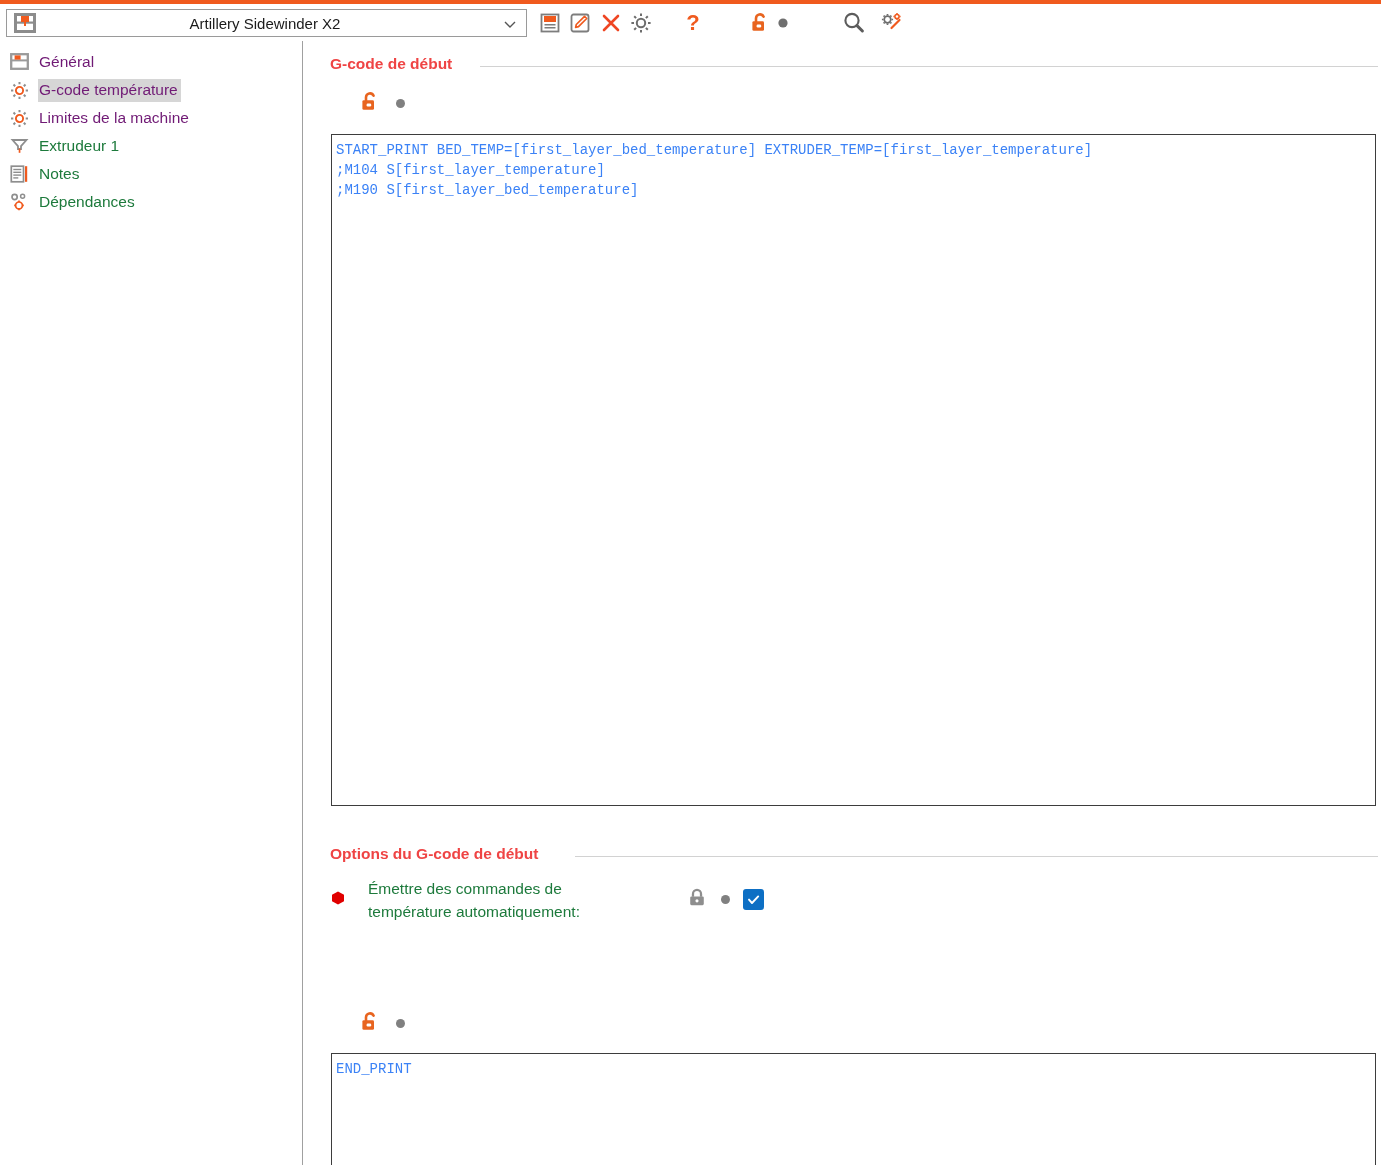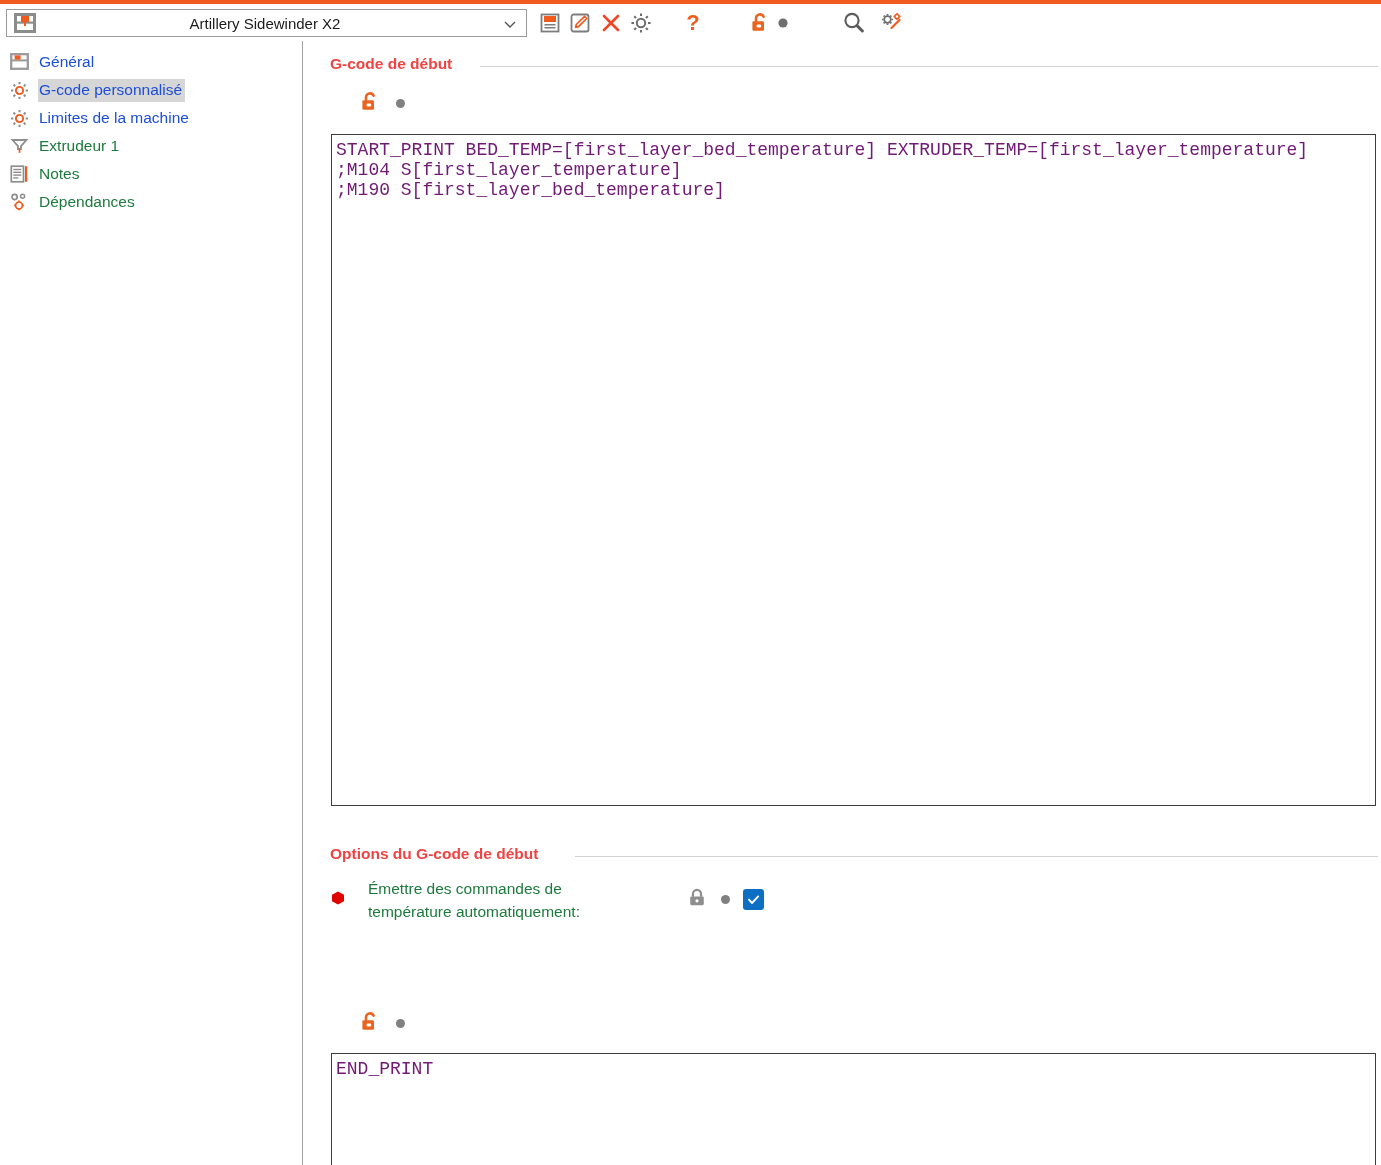--- a/index.html
+++ b/index.html
@@ -112,21 +112,21 @@
     justify-content: center;
   }
   .side-item .s-label {
     line-height: 20px;
     padding: 1px 3px 2px 1px;
   }
   .side-item.selected .s-label {
     background: #d6d6d6;
   }
   .side-item.green .s-label { color: #1d7a3c; }
-  .side-item.dark  .s-label { color: #1d4ed8; }
+  .side-item.dark  .s-label { color: #701a75; }
 
   
   #content {
     position: absolute;
     left: 304px; top: 41px;
     width: 1077px;
     height: 1124px;
     background: #ffffff;
     overflow: hidden;
   }
@@ -167,23 +167,23 @@
   }
 
   
   .gcode-box {
     position: absolute;
     border: 1px solid #3d3d3d;
     background: #ffffff;
     box-sizing: border-box;
     overflow: hidden;
     font-family: "Liberation Mono", "DejaVu Sans Mono", monospace;
-    font-size: 18px;
+    font-size: 14px;
     line-height: 20px;
-    color: #701a75;
+    color: #3b82f6;
     padding: 5px 4px 4px 4px;
     white-space: pre;
   }
 
   
   .opt-row {
     position: absolute;
     display: flex;
     align-items: flex-start;
   }
@@ -338,21 +338,21 @@
   <div class="side-item dark selected">
     <span class="s-icon">
       <svg width="19" height="19" viewBox="0 0 19 19">
         <g fill="none" stroke="#8e8e8e" stroke-width="2">
           <path d="M9.5 1 v2.3 M9.5 15.7 v2.3 M1 9.5 h2.3 M15.7 9.5 h2.3
                    M3.5 3.5 l1.7 1.7 M13.8 13.8 l1.7 1.7 M15.5 3.5 l-1.7 1.7 M5.2 13.8 l-1.7 1.7"></path>
         </g>
         <circle cx="9.5" cy="9.5" r="3.6" fill="none" stroke="#f05a1e" stroke-width="1.9"></circle>
       </svg>
     </span>
-    <span class="s-label">G-code personnalisé</span>
+    <span class="s-label">G-code température</span>
   </div>
 
   <div class="side-item dark">
     <span class="s-icon">
       <svg width="19" height="19" viewBox="0 0 19 19">
         <g fill="none" stroke="#8e8e8e" stroke-width="2">
           <path d="M9.5 1 v2.3 M9.5 15.7 v2.3 M1 9.5 h2.3 M15.7 9.5 h2.3
                    M3.5 3.5 l1.7 1.7 M13.8 13.8 l1.7 1.7 M15.5 3.5 l-1.7 1.7 M5.2 13.8 l-1.7 1.7"></path>
         </g>
         <circle cx="9.5" cy="9.5" r="3.6" fill="none" stroke="#f05a1e" stroke-width="1.9"></circle>

